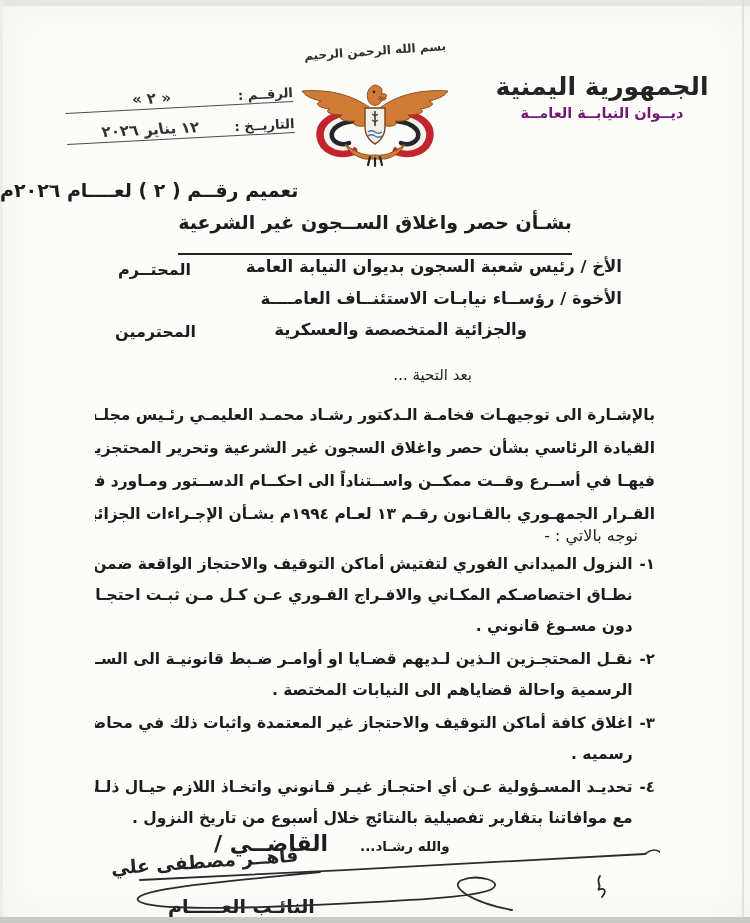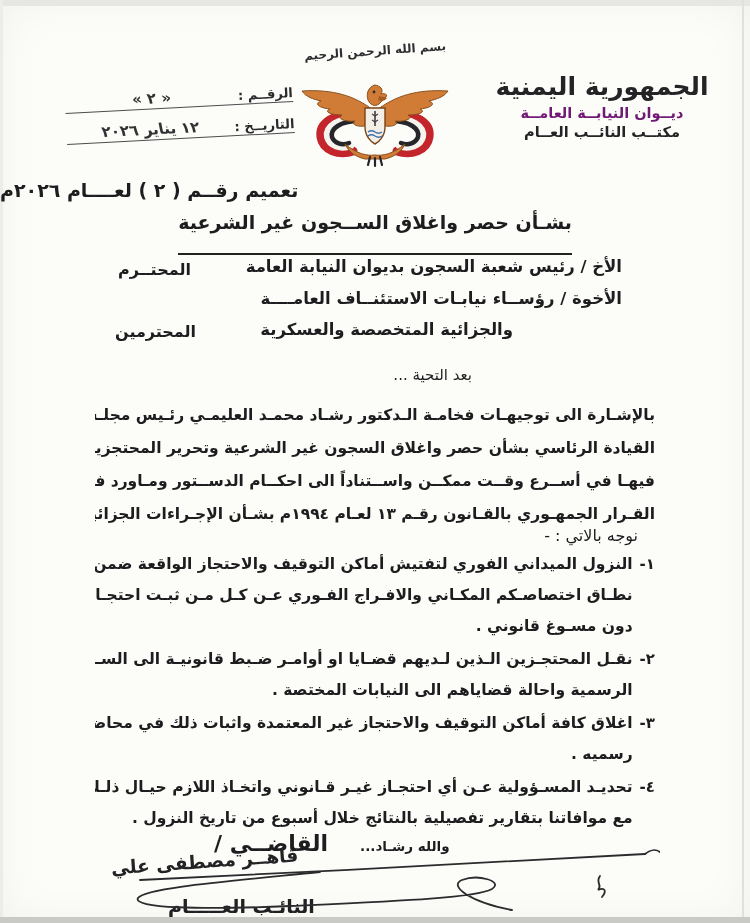--- a/index.html
+++ b/index.html
@@ -34,21 +34,21 @@
     transform:skewX(8deg);color:#323235;}
 
   .circular-title{position:absolute;top:179px;left:0;right:0;text-align:left;
     font-size:19px;font-weight:bold;}
   .subject-wrap{position:absolute;top:211px;left:0;right:0;text-align:center;}
   .subject{display:inline-block;font-size:19px;font-weight:bold;
     border-bottom:2.5px solid #222;padding-bottom:20px;}
 
   .addr1{position:absolute;top:257px;right:128px;font-size:16.5px;font-weight:bold;}
   .addr2{position:absolute;top:289px;right:128px;font-size:16.5px;font-weight:bold;}
-  .addr3{position:absolute;top:320px;right:237px;font-size:16.5px;font-weight:bold;}
+  .addr3{position:absolute;top:320px;right:223px;font-size:16.5px;font-weight:bold;}
   .hon1{position:absolute;top:260px;left:118px;font-size:16px;font-weight:bold;}
   .hon2{position:absolute;top:322px;left:115px;font-size:16px;font-weight:bold;}
 
   .greeting{position:absolute;top:366px;right:278px;font-size:15px;font-weight:normal;}
 
   .intro{position:absolute;top:399px;right:95px;left:95px;}
   .line{white-space:nowrap;overflow:hidden;font-size:15.5px;font-weight:bold;
     line-height:33px;text-align:justify;text-align-last:justify;}
   .line.last{text-align-last:right;}
   .directive{position:absolute;top:526px;right:112px;font-size:16px;font-weight:normal;text-align:right;}
@@ -101,21 +101,20 @@
     <path d="M 69 52 q 3.5 -2.5 7 0 q 3.5 2.5 7 0" stroke="#3d6fae" stroke-width="1.3" fill="none"></path>
 
     <path d="M 46 60 C 58 70 68 72 76 71 C 84 72 94 70 106 60 C 102 69 94 73 86 75 L 66 75 C 58 73 50 69 46 60 Z" fill="#d07c36" stroke="#8a4f1c" stroke-width="1"></path>
 
     <path d="M 71 73 l -2 8 M 76 74 l 0 8 M 81 73 l 2 8" stroke="#26262a" stroke-width="2.2" stroke-linecap="round"></path>
   </svg>
 
   <div class="letterhead">
     <div class="lh-country">الجمهورية اليمنية</div>
     <div class="lh-dept">ديــوان النيابــة العامــة</div>
-    <div class="lh-office">مكتــب النائــب العــام</div>
   </div>
 
   <div class="meta">
     <div class="meta-row">
       <span class="meta-label">الرقــم :</span>
       <span class="meta-value">« ٢ »</span>
     </div>
     <div class="meta-row">
       <span class="meta-label">التاريــخ :</span>
       <span class="meta-value">١٢ يناير ٢٠٢٦</span>

